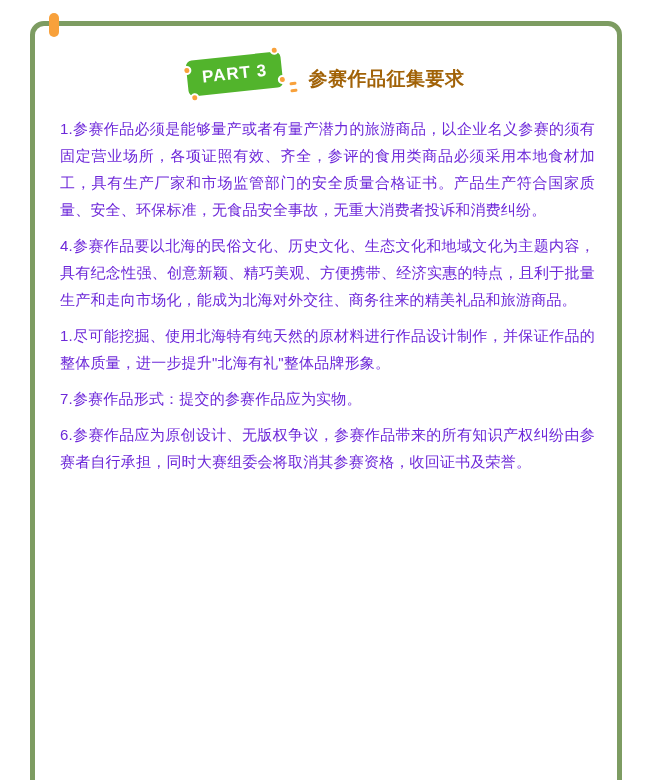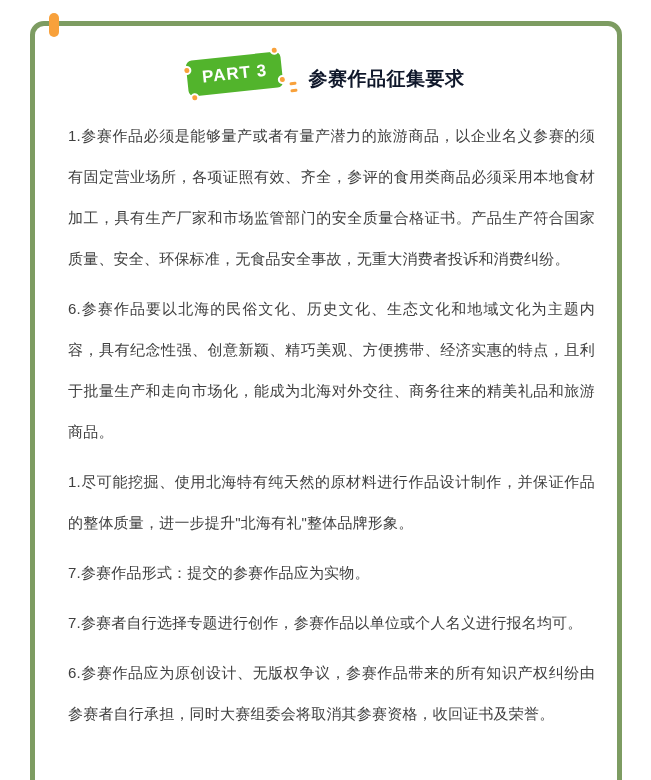--- a/index.html
+++ b/index.html
@@ -84,32 +84,32 @@
     display: block;
     width: 7px;
     height: 3px;
     border-radius: 2px;
     background: #f8a13b;
   }
   .title {
     margin: 10px 0 0 12px;
     font-size: 19px;
     font-weight: bold;
-    color: #0f172a;
+    color: #a16207;
     letter-spacing: 0.5px;
   }
   .content {
     margin-top: 23px;
     padding: 0 22px 60px 25px;
   }
   .content p {
-    margin: 0 0 9px 8px;
+    margin: 0 0 9px 0;
     font-size: 15px;
-    line-height: 41px;
-    color: #404040;
+    line-height: 27px;
+    color: #6d28d9;
     text-align: justify;
     letter-spacing: 0.2px;
   }
 </style>
 </head>
 <body>
 
 <div class="page">
 
   <span class="capsule"></span>
@@ -126,21 +126,20 @@
       </div>
       <div class="decor-colon">
         <i></i>
           <i></i>
       </div>
       <h2 class="title">参赛作品征集要求</h2>
     </div>
 
     <div class="content">
         <p>1.参赛作品必须是能够量产或者有量产潜力的旅游商品，以企业名义参赛的须有固定营业场所，各项证照有效、齐全，参评的食用类商品必须采用本地食材加工，具有生产厂家和市场监管部门的安全质量合格证书。产品生产符合国家质量、安全、环保标准，无食品安全事故，无重大消费者投诉和消费纠纷。</p>
-        <p>6.参赛作品要以北海的民俗文化、历史文化、生态文化和地域文化为主题内容，具有纪念性强、创意新颖、精巧美观、方便携带、经济实惠的特点，且利于批量生产和走向市场化，能成为北海对外交往、商务往来的精美礼品和旅游商品。</p>
+        <p>4.参赛作品要以北海的民俗文化、历史文化、生态文化和地域文化为主题内容，具有纪念性强、创意新颖、精巧美观、方便携带、经济实惠的特点，且利于批量生产和走向市场化，能成为北海对外交往、商务往来的精美礼品和旅游商品。</p>
         <p>1.尽可能挖掘、使用北海特有纯天然的原材料进行作品设计制作，并保证作品的整体质量，进一步提升"北海有礼"整体品牌形象。</p>
         <p>7.参赛作品形式：提交的参赛作品应为实物。</p>
-        <p>7.参赛者自行选择专题进行创作，参赛作品以单位或个人名义进行报名均可。</p>
         <p>6.参赛作品应为原创设计、无版权争议，参赛作品带来的所有知识产权纠纷由参赛者自行承担，同时大赛组委会将取消其参赛资格，收回证书及荣誉。</p>
       </div>
 
   </div>
 </div>
 
 </body></html>

